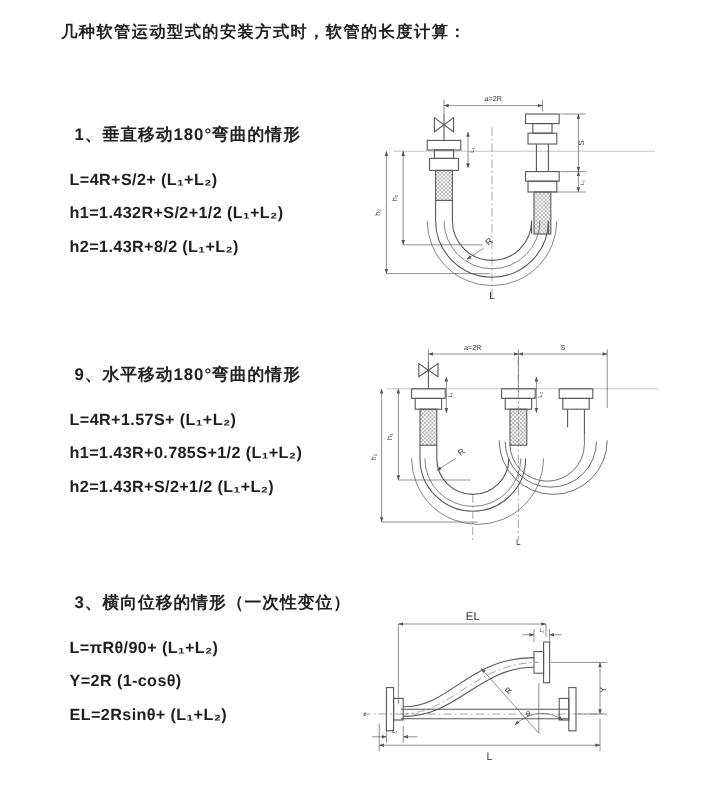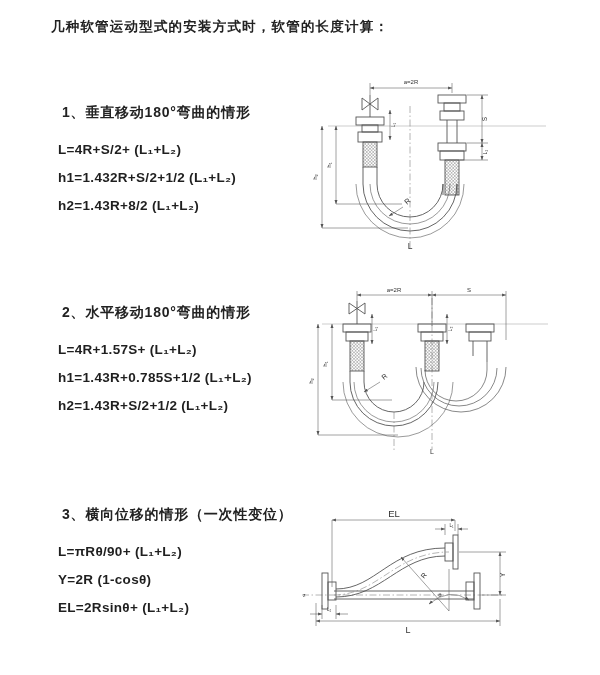--- a/index.html
+++ b/index.html
@@ -23,27 +23,27 @@
 <div class="page-title">几种软管运动型式的安装方式时，软管的长度计算：</div>
 
 <section class="sec" style="top:104px">
   <h2 class="sec-heading">1、垂直移动180°弯曲的情形</h2>
   <p class="formula">L=4R+S/2+ (L₁+L₂)</p>
   <p class="formula">h1=1.432R+S/2+1/2 (L₁+L₂)</p>
   <p class="formula">h2=1.43R+8/2 (L₁+L₂)</p>
 </section>
 
 <section class="sec" style="top:304px">
-  <h2 class="sec-heading">2、水平移动180°弯曲的情形</h2>
+  <h2 class="sec-heading">9、水平移动180°弯曲的情形</h2>
   <p class="formula">L=4R+1.57S+ (L₁+L₂)</p>
   <p class="formula">h1=1.43R+0.785S+1/2 (L₁+L₂)</p>
   <p class="formula">h2=1.43R+S/2+1/2 (L₁+L₂)</p>
 </section>
 
-<section class="sec" style="top:506px">
+<section class="sec" style="top:494px">
   <h2 class="sec-heading">3、横向位移的情形（一次性变位）</h2>
   <p class="formula">L=πRθ/90+ (L₁+L₂)</p>
   <p class="formula">Y=2R (1-cosθ)</p>
   <p class="formula">EL=2Rsinθ+ (L₁+L₂)</p>
 </section>
 
 <svg class="dsvg" style="left:306px;top:72px" width="254" height="182" viewBox="0 0 254 182">
   <defs>
     <marker id="ar1" viewBox="0 0 8 8" refX="7.6" refY="4" markerWidth="7.5" markerHeight="7.5" orient="auto-start-reverse">
       <path d="M0,1.1 L8,4 L0,6.9 Z" fill="#555"></path>

